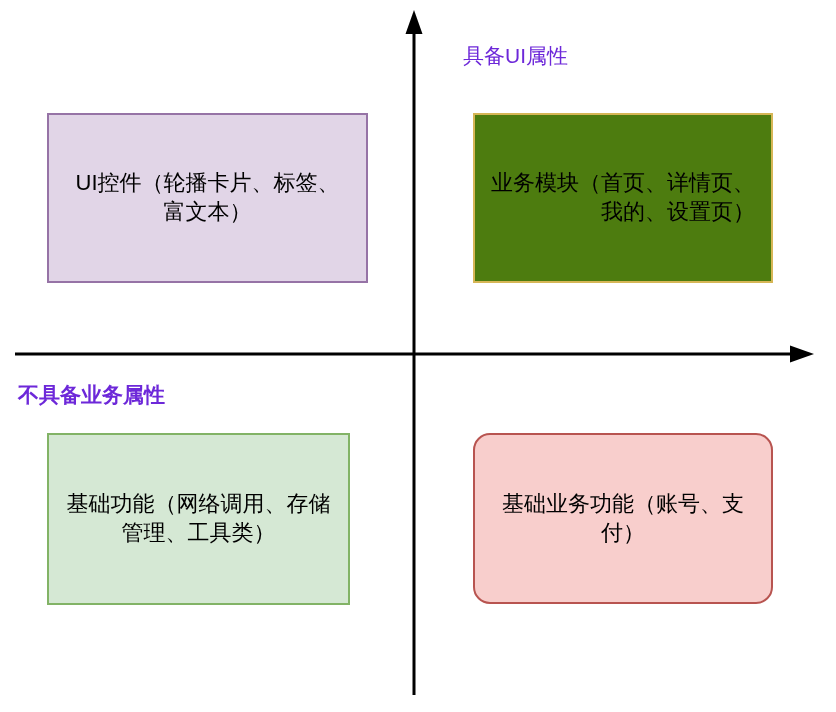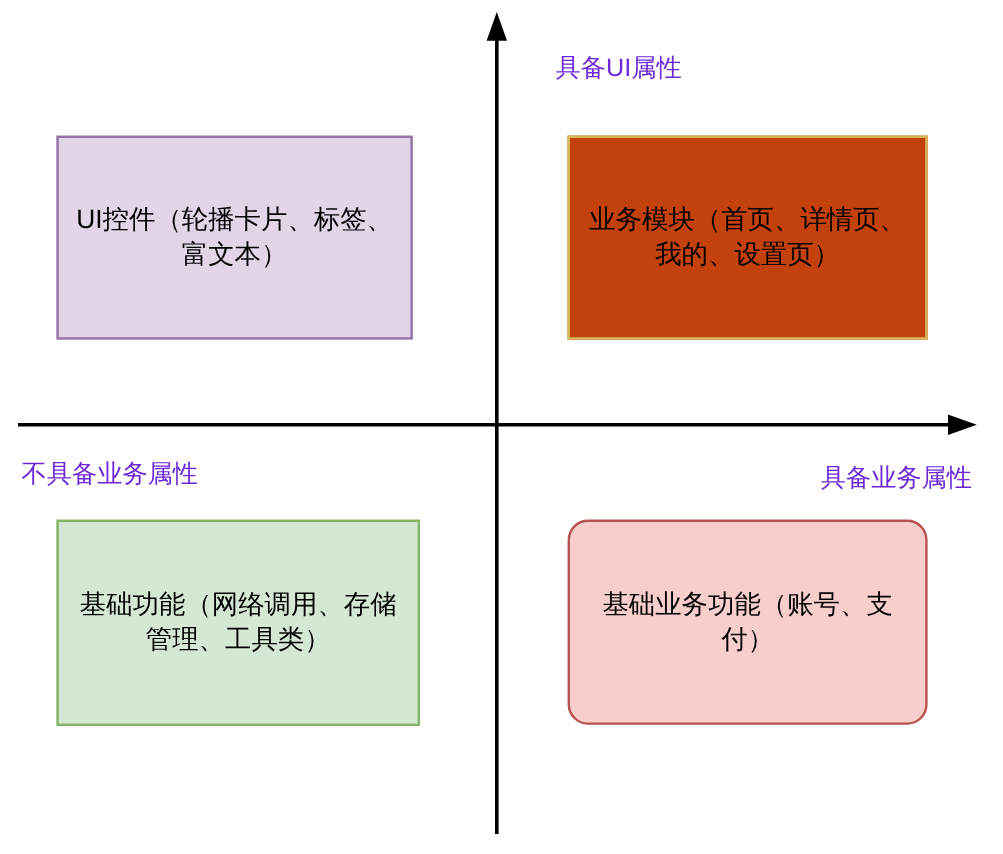--- a/index.html
+++ b/index.html
@@ -31,59 +31,58 @@
     justify-content: center;
     text-align: center;
     font-size: 22px;
     line-height: 1.3;
     color: #000000;
     padding: 8px 10px;
   }
   .quadrant-box .box-label {
     white-space: pre-line;
   }
-  .q-tl { left: 47px;  top: 113px; width: 297px; height: 170px; }
+  .q-tl { left: 47px;  top: 113px; width: 321px; height: 170px; }
   .q-tr { left: 473px; top: 113px; width: 300px; height: 170px; }
   .q-bl { left: 47px;  top: 433px; width: 303px; height: 172px; }
   .q-br { left: 473px; top: 433px; width: 300px; height: 171px; border-radius: 17px; }
   .axis-label {
     position: absolute;
     font-size: 21px;
     color: #6d28d9;
     white-space: nowrap;
   }
   .axis-label.top    { left: 463px; top: 42px;  }
   .axis-label.bottom { left: 465px; top: 661px; }
-  .axis-label.left   { left: 18px;  top: 381px; }
+  .axis-label.left   { left: 18px;  top: 381px; font-weight: bold; }
   .axis-label.right  { left: 684px; top: 384px; }
 </style>
 </head>
 <body>
 
 <div class="canvas">
 
   <svg class="axes-svg" viewBox="0 0 836 712" xmlns="http://www.w3.org/2000/svg">
 
     <line x1="414" y1="30" x2="414" y2="695" stroke="#000000" stroke-width="3"></line>
     <polygon points="414,10 405.5,34 422.5,34" fill="#000000"></polygon>
 
     <line x1="15" y1="354" x2="793" y2="354" stroke="#000000" stroke-width="3"></line>
     <polygon points="814,354 790,345.5 790,362.5" fill="#000000"></polygon>
   </svg>
 
   <div class="axis-label top">具备UI属性</div>
   <div class="axis-label left">不具备业务属性</div>
-  <div class="axis-label right">具备业务属性</div>
 
   <div class="quadrant-box q-tl" style="background-color: rgb(225, 213, 231); border-color: rgb(150, 115, 166);">
     <span class="box-label">UI控件（轮播卡片、标签、
 富文本）</span>
   </div>
 
-  <div class="quadrant-box q-tr" style="background-color: #c2410c; border-color: rgb(214, 182, 86);">
+  <div class="quadrant-box q-tr" style="background-color: #4d7c0f; border-color: rgb(214, 182, 86); text-align: right;">
     <span class="box-label">业务模块（首页、详情页、
 我的、设置页）</span>
   </div>
 
   <div class="quadrant-box q-bl" style="background-color: rgb(213, 232, 212); border-color: rgb(130, 179, 102); align-items: center;">
     <span class="box-label">基础功能（网络调用、存储
 管理、工具类）</span>
   </div>
 
   <div class="quadrant-box q-br" style="background-color: rgb(248, 206, 204); border-color: rgb(184, 84, 80);">

